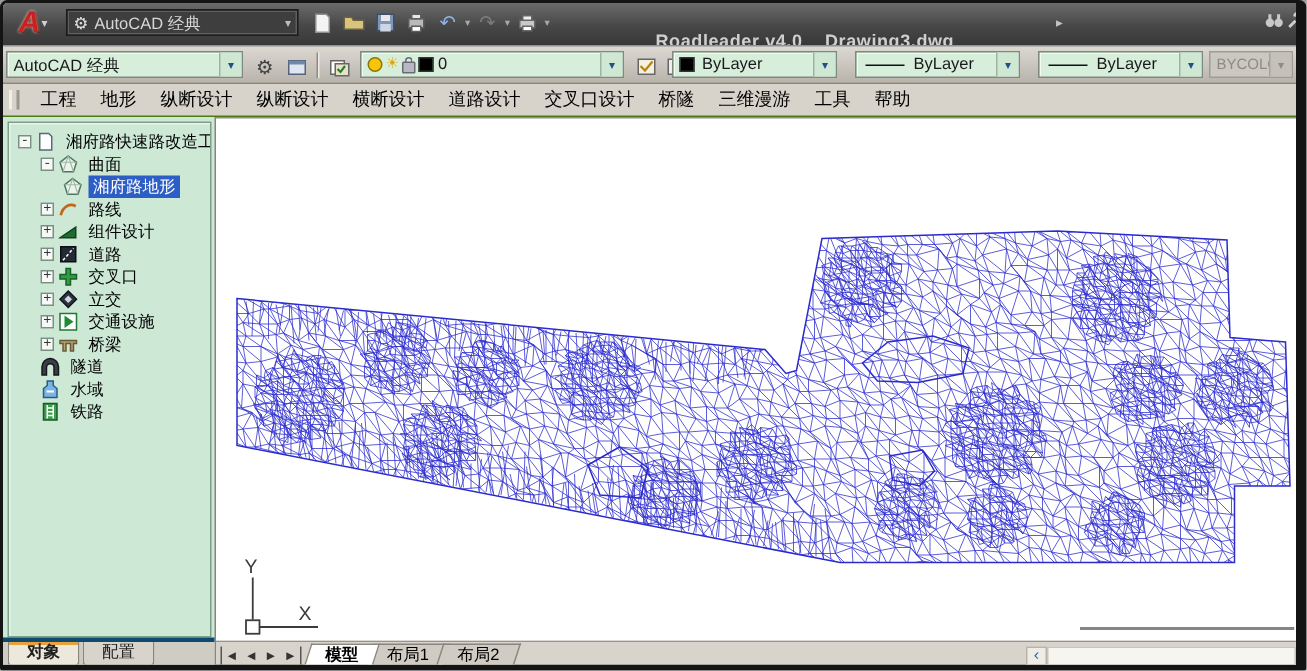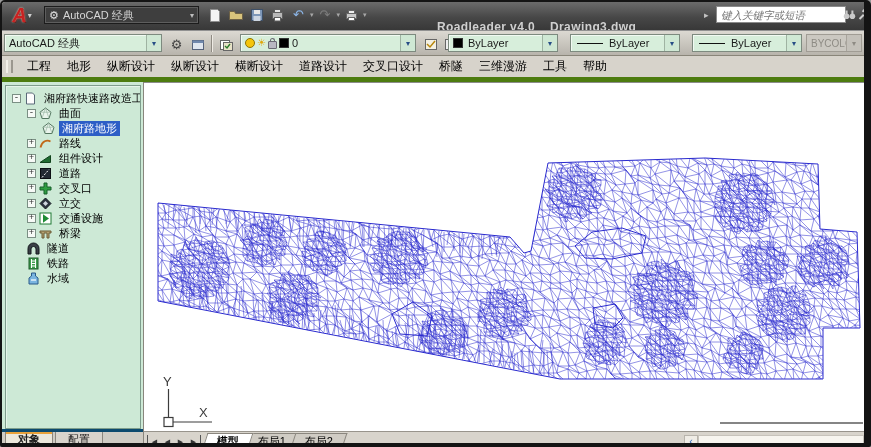--- a/index.html
+++ b/index.html
@@ -44,21 +44,21 @@
   .tbtn{position:absolute;top:3px;width:19px;height:19px;display:flex;align-items:center;justify-content:center;cursor:pointer;border:1px solid transparent;}
   .tsep{position:absolute;top:4px;width:1px;height:17px;background:#8f8b83;box-shadow:1px 0 0 #eeebe4;}
   .lay-ico{display:flex;align-items:center;gap:2px;margin-right:3px;}
   .bulb{width:8px;height:8px;border-radius:50%;background:#f5c60a;border:1px solid #8d7406;}
   .sun{font-size:10px;color:#e0a70c;line-height:10px;}
   .lock{width:7px;height:6px;background:#b8b8c2;border:1px solid #6a6a74;border-radius:1px;position:relative;margin-top:3px;}
   .lock:before{content:"";position:absolute;left:1px;top:-4px;width:3px;height:3px;border:1px solid #6a6a74;border-bottom:none;border-radius:3px 3px 0 0;}
   .swatch{width:8px;height:8px;background:#000;border:1px solid #333;}
   .lt-line{width:26px;height:1px;background:#111;margin:0 6px 0 2px;}
   
-  .rlmenu{height:21px;background:#d7d3cb;border-bottom:5px solid #4d7c0f;display:flex;align-items:center;}
+  .rlmenu{height:21px;background:#d7d3cb;border-bottom:1px solid #4d7c0f;display:flex;align-items:center;}
   .grip{width:3px;height:13px;border-left:2px solid #f2efe8;border-right:2px solid #9b978f;margin:0 6px 0 4px;}
   .rl-item{font-size:12px;color:#000;padding:0 8px;cursor:pointer;white-space:nowrap;}
   
   .main{display:flex;height:366px;}
   .palette{width:142px;box-sizing:border-box;background:#cde9d6;border-right:1px solid #89857d;display:flex;flex-direction:column;}
   .tree-panel{flex:1;margin:3px 2px 0 3px;border:1px solid #7e9d8c;box-shadow:inset 1px 1px 0 #e6f5ea;
     background:#cde9d6;overflow:hidden;padding-top:5px;}
   .trow{display:flex;align-items:center;height:15px;white-space:nowrap;cursor:pointer;}
   .texp{width:9px;height:9px;box-sizing:border-box;background:#f6faf6;border:1px solid #7b8f84;
     font-size:9px;line-height:6px;text-align:center;color:#333;margin-right:3px;flex:none;font-family:"Liberation Mono",monospace;}
@@ -138,21 +138,20 @@
           <svg width="15" height="14">
             <rect x="2.5" y="5.5" width="10" height="5" fill="#c8c8c8" stroke="#666"></rect>
             <rect x="4.5" y="2.5" width="6" height="3" fill="#efefef" stroke="#666"></rect>
             <rect x="4.5" y="9.5" width="6" height="3" fill="#fff" stroke="#666"></rect>
           </svg>
         </span>
       <span class="qcaret">▾</span>
     </div>
     <div class="wtitle">Roadleader v4.0    Drawing3.dwg</div>
     <span class="srch-arrow">▸</span>
-    <input class="srch" placeholder="键入关键字或短语" style="">
     <span class="tb-ico" style="left:841px"><svg width="13" height="13">
           <circle cx="3.6" cy="8.2" r="2.8" fill="#c9c9c9"></circle>
           <circle cx="9.4" cy="8.2" r="2.8" fill="#c9c9c9"></circle>
           <rect x="2.6" y="2.5" width="2" height="4" fill="#c9c9c9"></rect>
           <rect x="8.4" y="2.5" width="2" height="4" fill="#c9c9c9"></rect>
         </svg></span>
     <span class="tb-ico" style="left:855px"><svg width="12" height="13">
           <path d="M2.5,11l4.2,-4.2 M6,4a2.6,2.6 0 1 1 3.4,2.8" stroke="#cdcdcd" stroke-width="2" fill="none"></path>
         </svg></span>
     <span class="tb-ico" style="left:866px"><svg width="6" height="13">
@@ -344,34 +343,34 @@
             <span class="tico">
               <svg width="13" height="13">
                 <path d="M1,12V6.5A5.5,5.5 0 0 1 12,6.5V12H9V7A2.5,2.5 0 0 0 4,7v5z" fill="#3a3f46" stroke="#14181d"></path>
               </svg>
             </span>
             <span class="tlabel">隧道</span>
           </div>
           <div class="trow" style="padding-left: 21px;">
             <span class="tico">
               <svg width="13" height="13">
+                <path d="M4.5,1h4v3l2.5,2v6h-9V6L4.5,4z" fill="#7ab4e0" stroke="#2a5a8a"></path>
+                <path d="M4,8h5" stroke="#fff" stroke-width="1.2"></path>
+              </svg>
+            </span>
+            <span class="tlabel">水域</span>
+          </div>
+          <div class="trow" style="padding-left: 21px;">
+            <span class="tico">
+              <svg width="13" height="13">
                 <rect x="2" y="1" width="9" height="11" fill="#3f9e4f" stroke="#1c5a28"></rect>
                 <path d="M4.5,2v9M8.5,2v9M4.5,4h4M4.5,6.5h4M4.5,9h4" stroke="#fff" stroke-width="1" fill="none"></path>
               </svg>
             </span>
             <span class="tlabel">铁路</span>
-          </div>
-          <div class="trow" style="padding-left: 21px;">
-            <span class="tico">
-              <svg width="13" height="13">
-                <path d="M4.5,1h4v3l2.5,2v6h-9V6L4.5,4z" fill="#7ab4e0" stroke="#2a5a8a"></path>
-                <path d="M4,8h5" stroke="#fff" stroke-width="1.2"></path>
-              </svg>
-            </span>
-            <span class="tlabel">水域</span>
           </div>
         </div>
       <div class="pal-tabs" id="paltabs">
           <span class="ptab active">对象</span>
           <span class="ptab">配置</span>
         </div>
     </div>
 
     <div class="canvas">
       <div class="draw">

